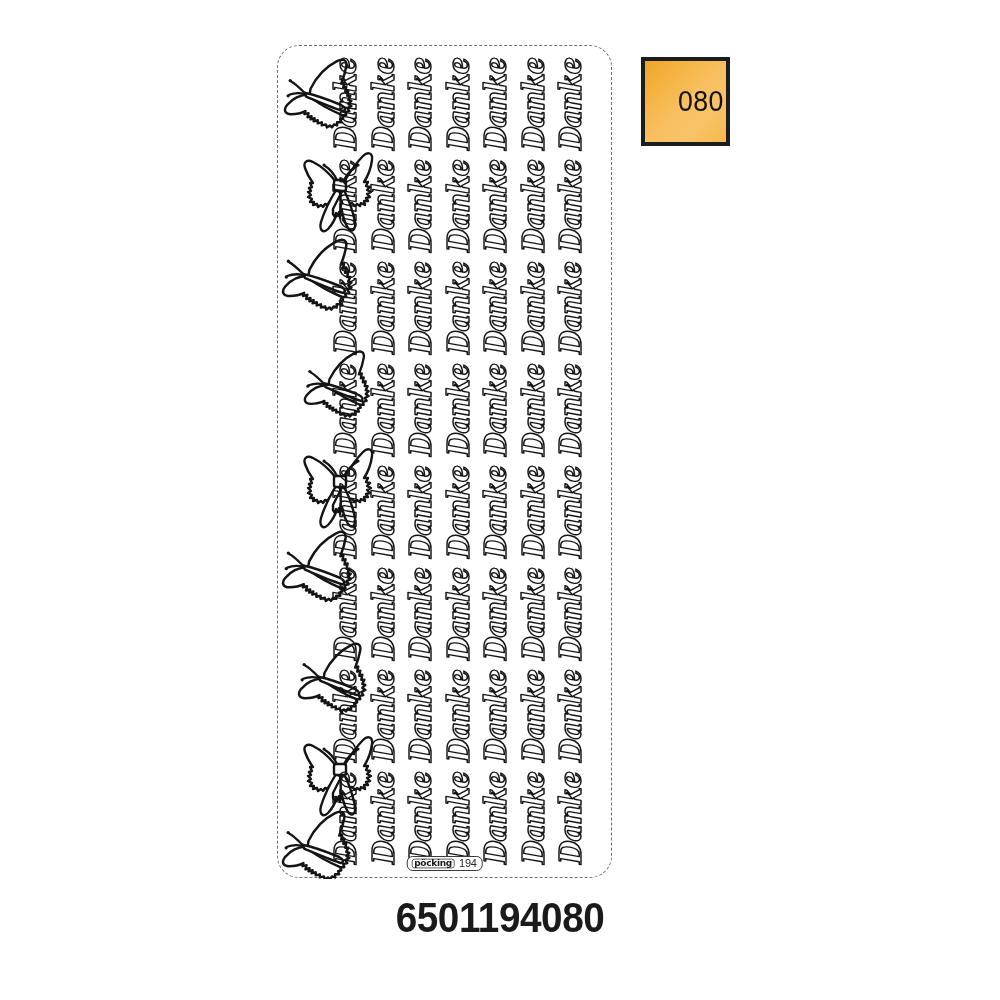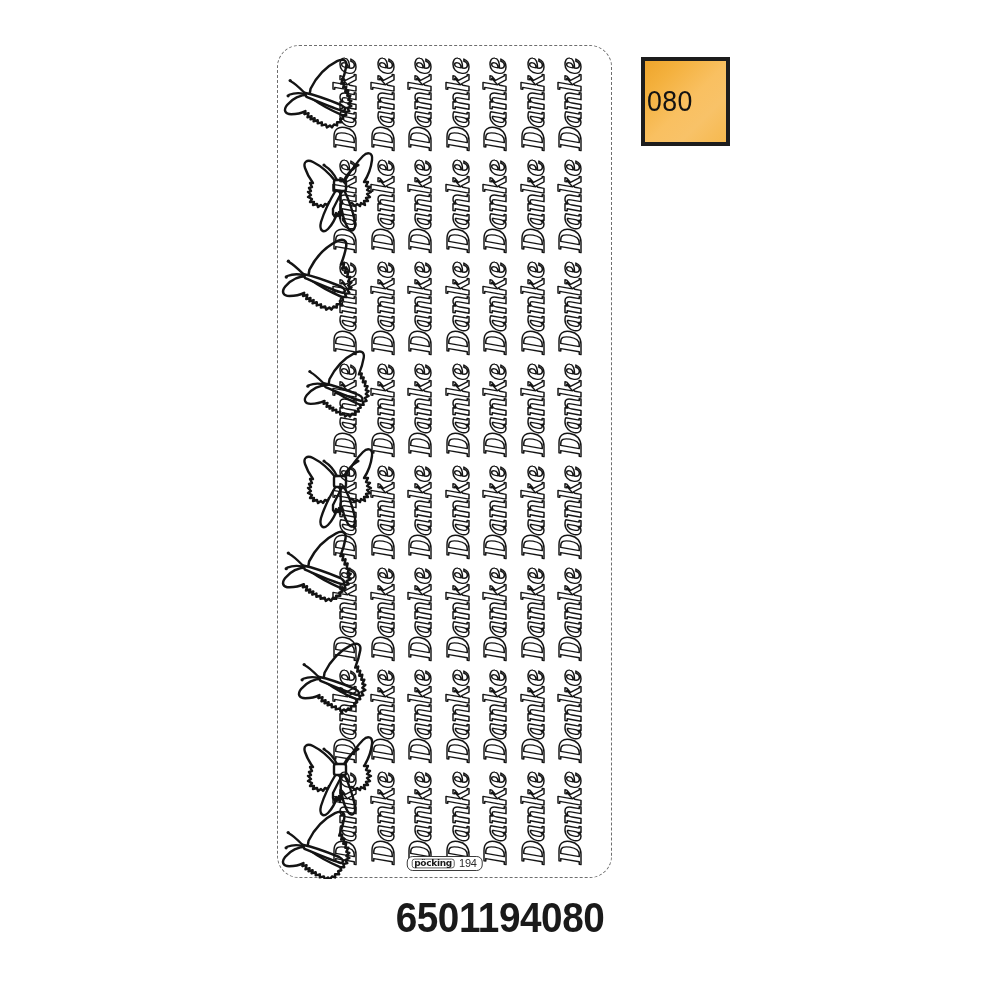--- a/index.html
+++ b/index.html
@@ -93,21 +93,21 @@
     box-sizing: border-box;
     border: 4px solid #1d1d1d;
     background: linear-gradient(135deg,
                 #eea52c 0%,
                 #f4b13e 22%,
                 #f9c061 52%,
                 #f8c268 72%,
                 #f6b94f 100%);
     display: flex;
     align-items: center;
-    justify-content: flex-start;
+    justify-content: flex-end;
   }
   #swatch-code {
     font-family: "Liberation Sans", sans-serif;
     font-size: 29px;
     font-weight: 400;
     color: #121212;
     letter-spacing: 0.5px;
     transform: scaleX(0.92);
     line-height: 1;
   }

